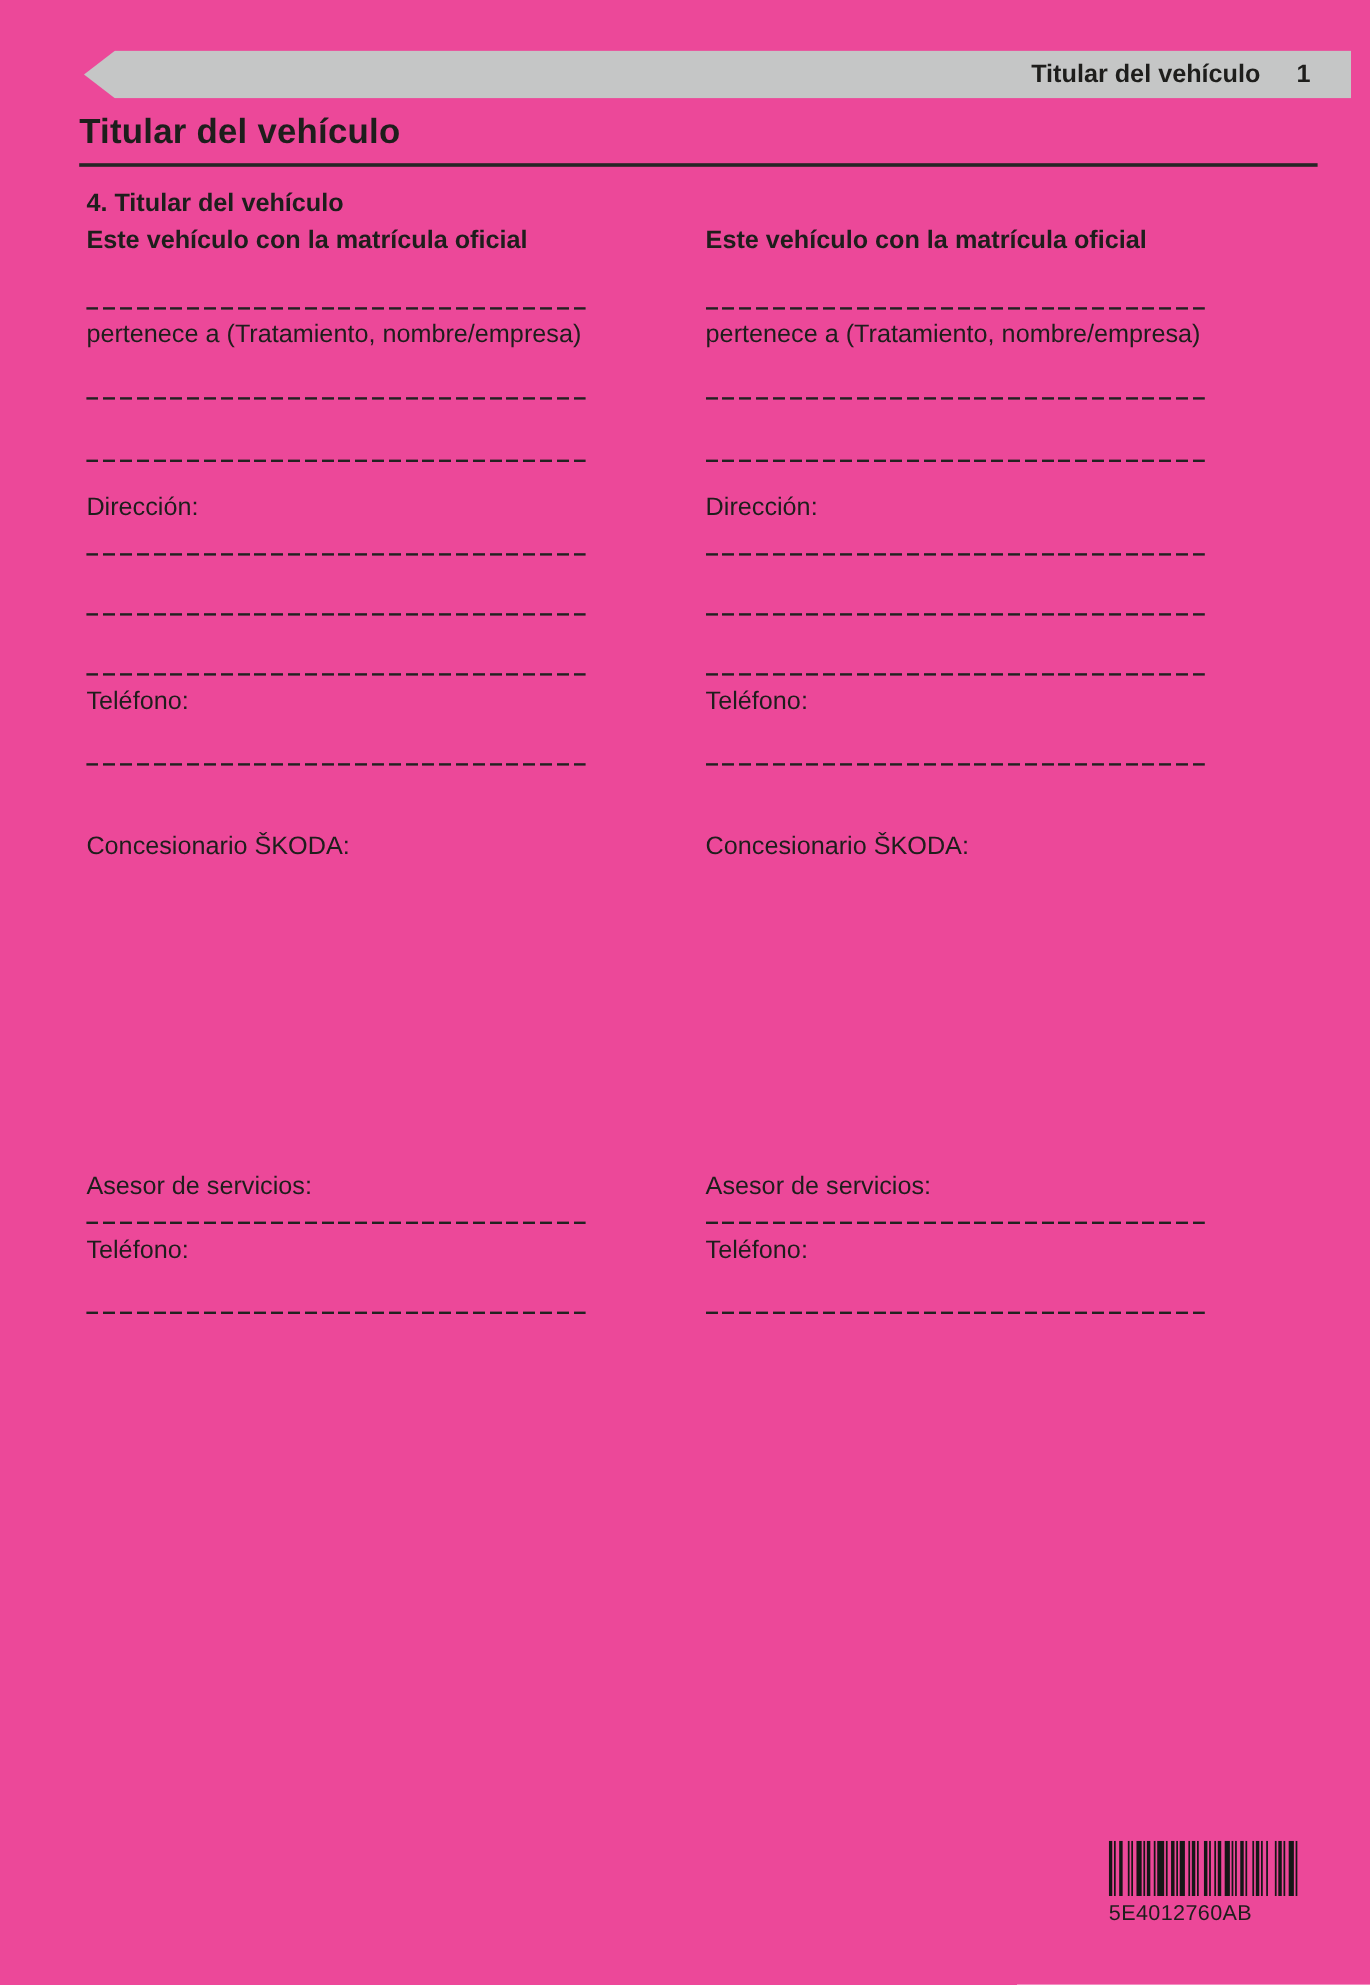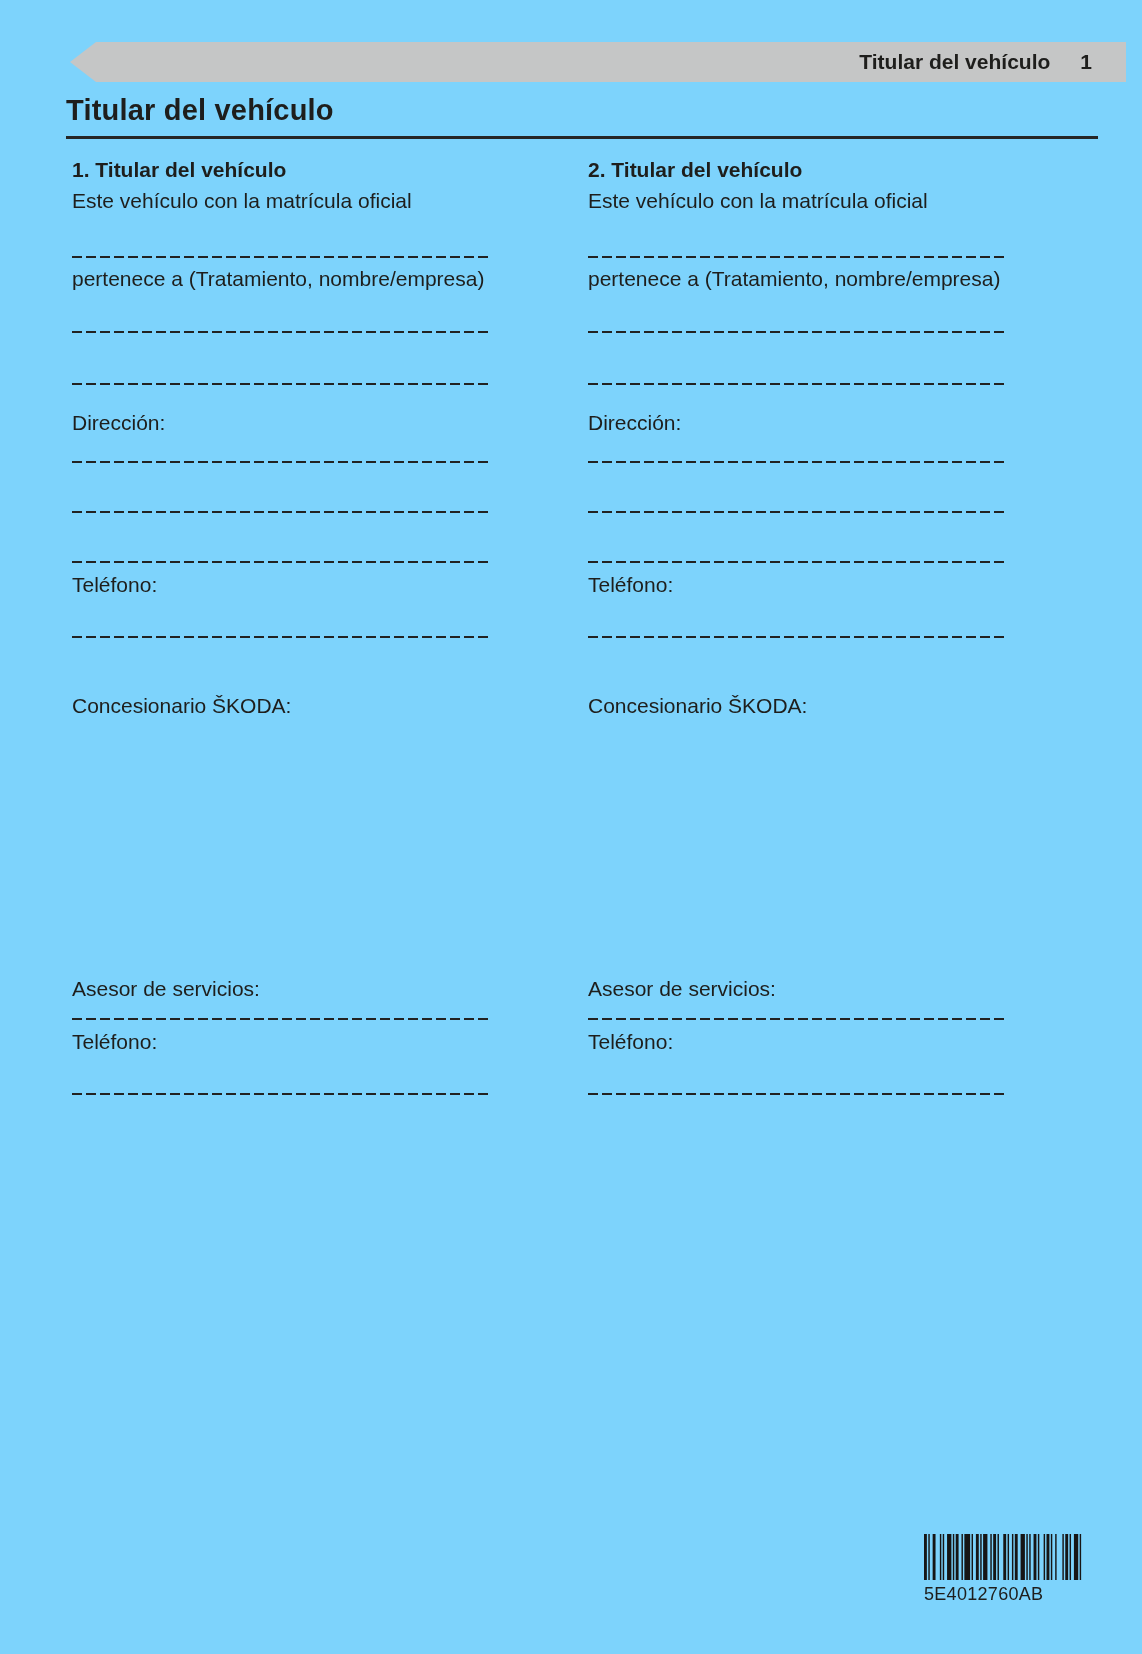--- a/index.html
+++ b/index.html
@@ -1,19 +1,19 @@
 <!DOCTYPE html>
 <html><head>
 <meta charset="utf-8">
 <style>
   html,body{margin:0;padding:0;background:#ffffff;}
   .page{
     position:relative;
     width:1142px;height:1654px;
-    background:#7dd3fc;
+    background:#ec4899;
     font-family:"Liberation Sans", sans-serif;
     color:#1e1e1c;
     overflow:hidden;
   }
   
   .banner{
     position:absolute;top:42px;left:70px;width:1056px;height:40px;
     background:#c5c6c6;
     clip-path:polygon(26px 0, 100% 0, 100% 100%, 26px 100%, 0 50%);
     display:flex;align-items:center;justify-content:flex-end;
@@ -42,21 +42,21 @@
   .col.right{left:588px;}
   .col > div{position:absolute;left:0;width:100%;}
   .txt{font-size:21px;line-height:26px;}
   .bold{font-weight:bold;}
   .fill-line{
     height:2px;
     background:repeating-linear-gradient(90deg,#222221 0px,#222221 10px,transparent 10px,transparent 14px);
   }
   
   .r-heading{top:157px;}
-  .r-intro{top:188px;}
+  .r-intro{top:188px;font-weight:bold;}
   .r-line1{top:256px;}
   .r-belongs{top:266px;}
   .r-line2{top:331px;}
   .r-line3{top:383px;}
   .r-address{top:410px;}
   .r-line4{top:461px;}
   .r-line5{top:511px;}
   .r-line6{top:561px;}
   .r-phone{top:572px;}
   .r-line7{top:636px;}
@@ -81,41 +81,40 @@
 
   <div class="banner" style="background: rgb(197, 198, 198);">
     <span class="crumb">Titular del vehículo</span>
     <span class="pageno">1</span>
   </div>
 
   <div class="page-title">Titular del vehículo</div>
   <div class="title-rule"></div>
 
   <div class="col left">
-    <div class="txt bold r-heading">1. Titular del vehículo</div>
+    <div class="txt bold r-heading">4. Titular del vehículo</div>
     <div class="txt r-intro">Este vehículo con la matrícula oficial</div>
     <div class="fill-line r-line1"></div>
     <div class="txt r-belongs">pertenece a (Tratamiento, nombre/empresa)</div>
     <div class="fill-line r-line2"></div>
     <div class="fill-line r-line3"></div>
     <div class="txt r-address">Dirección:</div>
     <div class="fill-line r-line4"></div>
     <div class="fill-line r-line5"></div>
     <div class="fill-line r-line6"></div>
     <div class="txt r-phone">Teléfono:</div>
     <div class="fill-line r-line7"></div>
     <div class="txt r-dealer">Concesionario ŠKODA:</div>
     <div class="txt r-advisor">Asesor de servicios:</div>
     <div class="fill-line r-line8"></div>
     <div class="txt r-advphone">Teléfono:</div>
     <div class="fill-line r-line9"></div>
   </div>
 
   <div class="col right">
-    <div class="txt bold r-heading">2. Titular del vehículo</div>
     <div class="txt r-intro">Este vehículo con la matrícula oficial</div>
     <div class="fill-line r-line1"></div>
     <div class="txt r-belongs">pertenece a (Tratamiento, nombre/empresa)</div>
     <div class="fill-line r-line2"></div>
     <div class="fill-line r-line3"></div>
     <div class="txt r-address">Dirección:</div>
     <div class="fill-line r-line4"></div>
     <div class="fill-line r-line5"></div>
     <div class="fill-line r-line6"></div>
     <div class="txt r-phone">Teléfono:</div>

